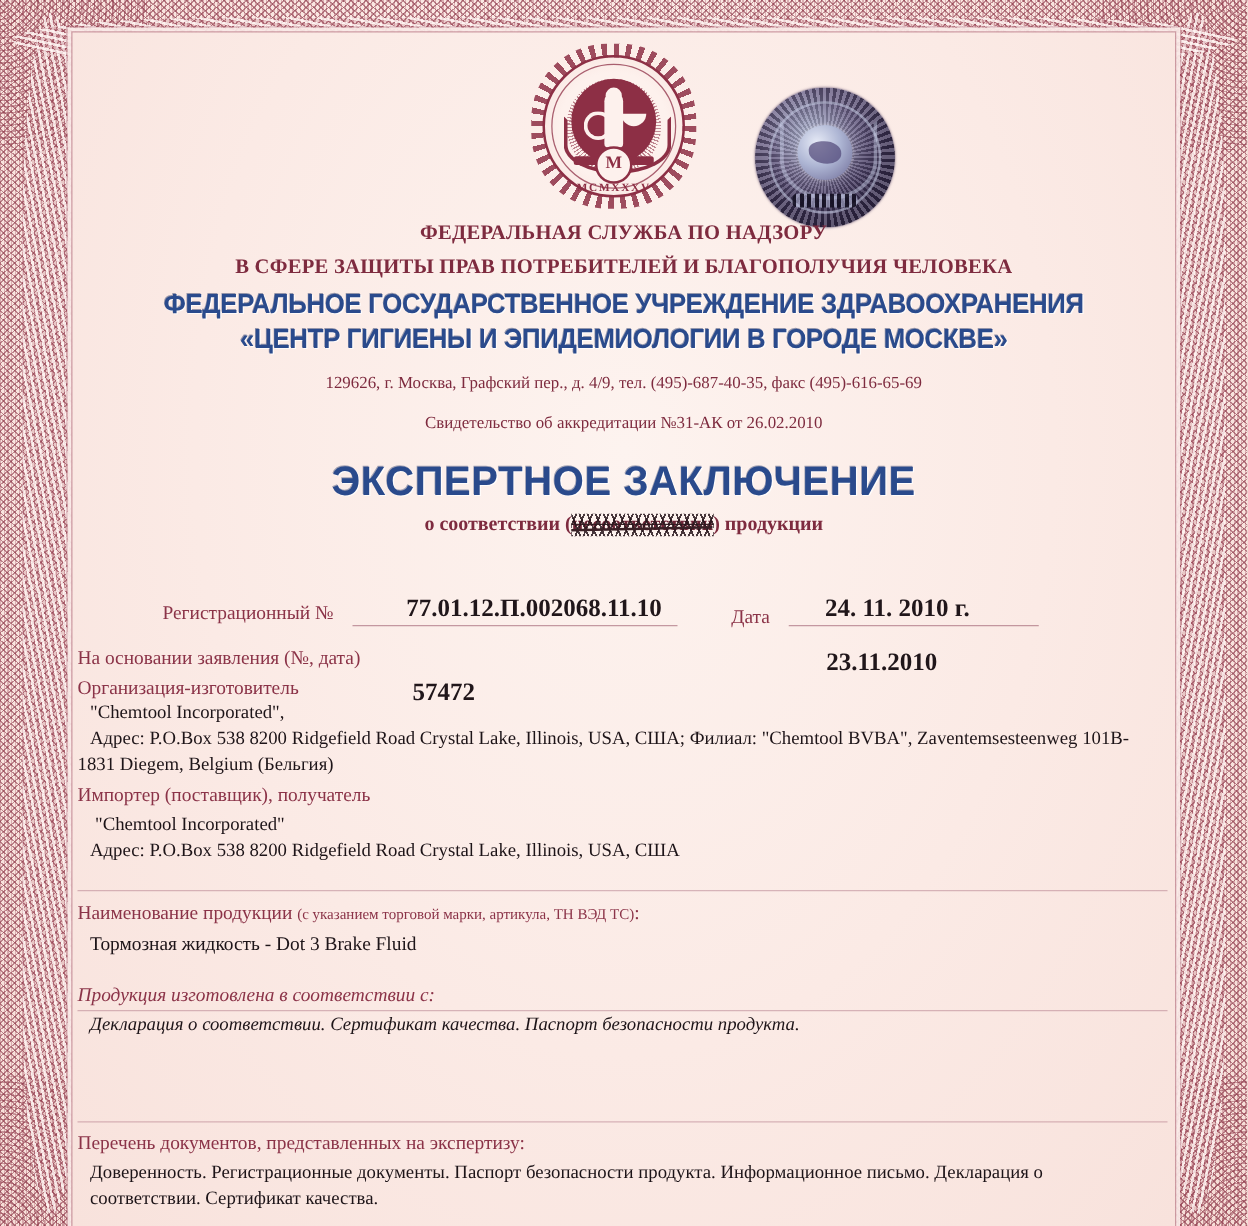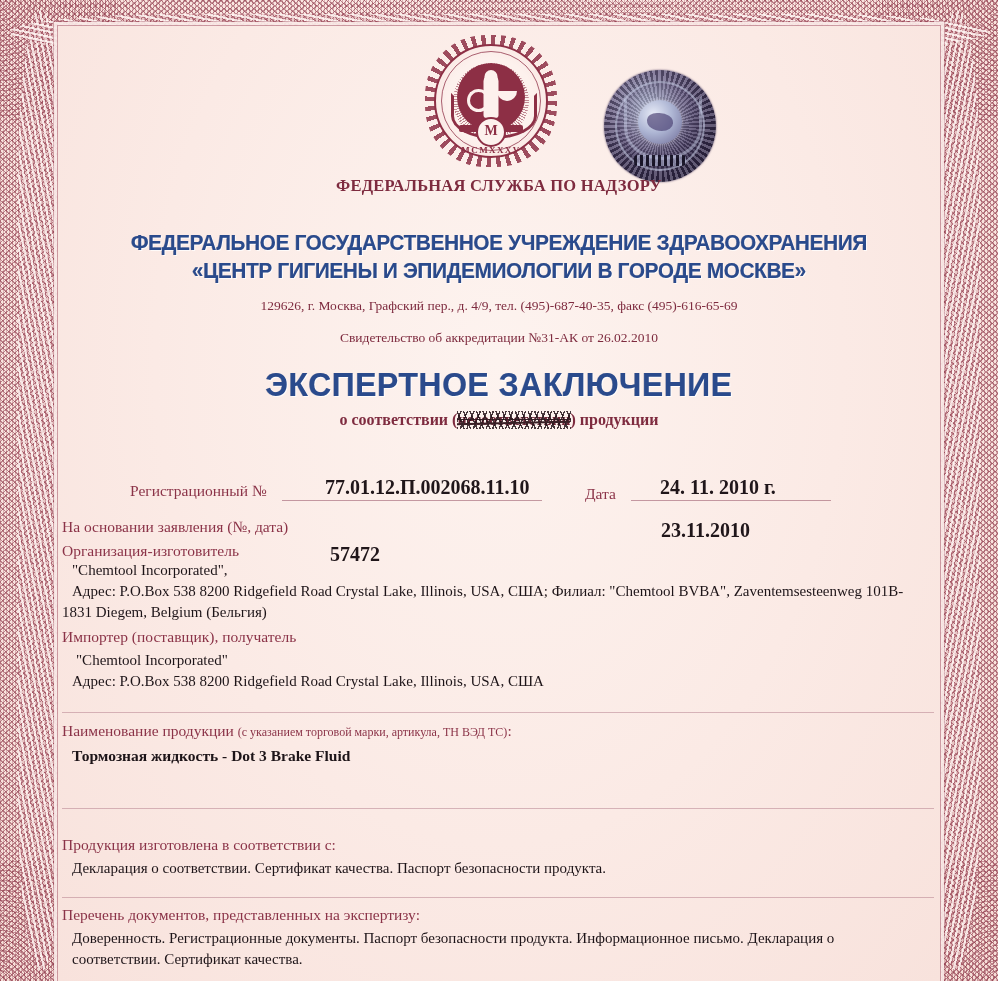--- a/index.html
+++ b/index.html
@@ -243,20 +243,21 @@
 
       <div class="holo">
         <div class="hring"></div>
         <div class="hwreath"></div>
         <div class="globe"></div>
         <div class="hbase"></div>
       </div>
     </div>
 
     <div class="hdr hdr1">ФЕДЕРАЛЬНАЯ СЛУЖБА ПО НАДЗОРУ</div>
+    <div class="hdr hdr2">В СФЕРЕ ЗАЩИТЫ ПРАВ ПОТРЕБИТЕЛЕЙ И БЛАГОПОЛУЧИЯ  ЧЕЛОВЕКА</div>
     <div class="hdr blue1">ФЕДЕРАЛЬНОЕ ГОСУДАРСТВЕННОЕ УЧРЕЖДЕНИЕ ЗДРАВООХРАНЕНИЯ</div>
     <div class="hdr blue2">«ЦЕНТР ГИГИЕНЫ И ЭПИДЕМИОЛОГИИ В ГОРОДЕ МОСКВЕ»</div>
     <div class="hdr addr a1">129626, г. Москва, Графский пер., д. 4/9,  тел. (495)-687-40-35, факс (495)-616-65-69</div>
     <div class="hdr addr a2">Свидетельство об аккредитации №31-АК от 26.02.2010</div>
 
     <div class="hdr bigtitle">ЭКСПЕРТНОЕ ЗАКЛЮЧЕНИЕ</div>
     <div class="hdr subtitle">
       <span>о соответствии (</span><span class="struck"><span>несоответствии</span><span class="x"></span></span><span>) продукции</span>
     </div>
 
@@ -283,26 +284,26 @@
       <div class="shead">Импортер (поставщик), получатель</div>
       <div class="sbody" style="padding-left:14px;margin-top:4px;">"Chemtool Incorporated"</div>
       <div class="sbody" style="padding-left:10px;">Адрес: P.O.Box 538 8200 Ridgefield Road Crystal Lake,  Illinois,  USA,  США</div>
     </div>
 
     <div class="rule" style="top:712px;"></div>
 
     <div class="sect" style="top:722px;">
       <div class="shead"><span>Наименование продукции</span>
         <span class="small-note">(с указанием торговой марки, артикула, ТН ВЭД ТС)</span><span>:</span></div>
-      <div class="sbody" style="padding-left:10px;margin-top:5px;font-size:15.5px;font-weight:bold;">Тормозная жидкость - Dot 3 Brake Fluid</div>
+      <div class="sbody" style="padding-left:10px;margin-top:5px;font-size:15.5px;">Тормозная жидкость - Dot 3 Brake Fluid</div>
     </div>
 
     <div class="rule" style="top:808px;"></div>
 
-    <div class="sect" style="top:836px;">
+    <div class="sect" style="top:788px;font-style:italic;">
       <div class="shead">Продукция изготовлена в соответствии с:</div>
       <div class="sbody" style="padding-left:10px;margin-top:4px;">Декларация о соответствии. Сертификат качества. Паспорт безопасности продукта.</div>
     </div>
 
     <div class="rule" style="top:897px;"></div>
 
     <div class="sect" style="top:906px;">
       <div class="shead">Перечень документов, представленных на экспертизу:</div>
       <div class="sbody" style="padding-left:10px;margin-top:4px;">Доверенность. Регистрационные документы. Паспорт безопасности продукта. Информационное письмо. Декларация о</div>
       <div class="sbody" style="padding-left:10px;">соответствии. Сертификат качества.</div>

